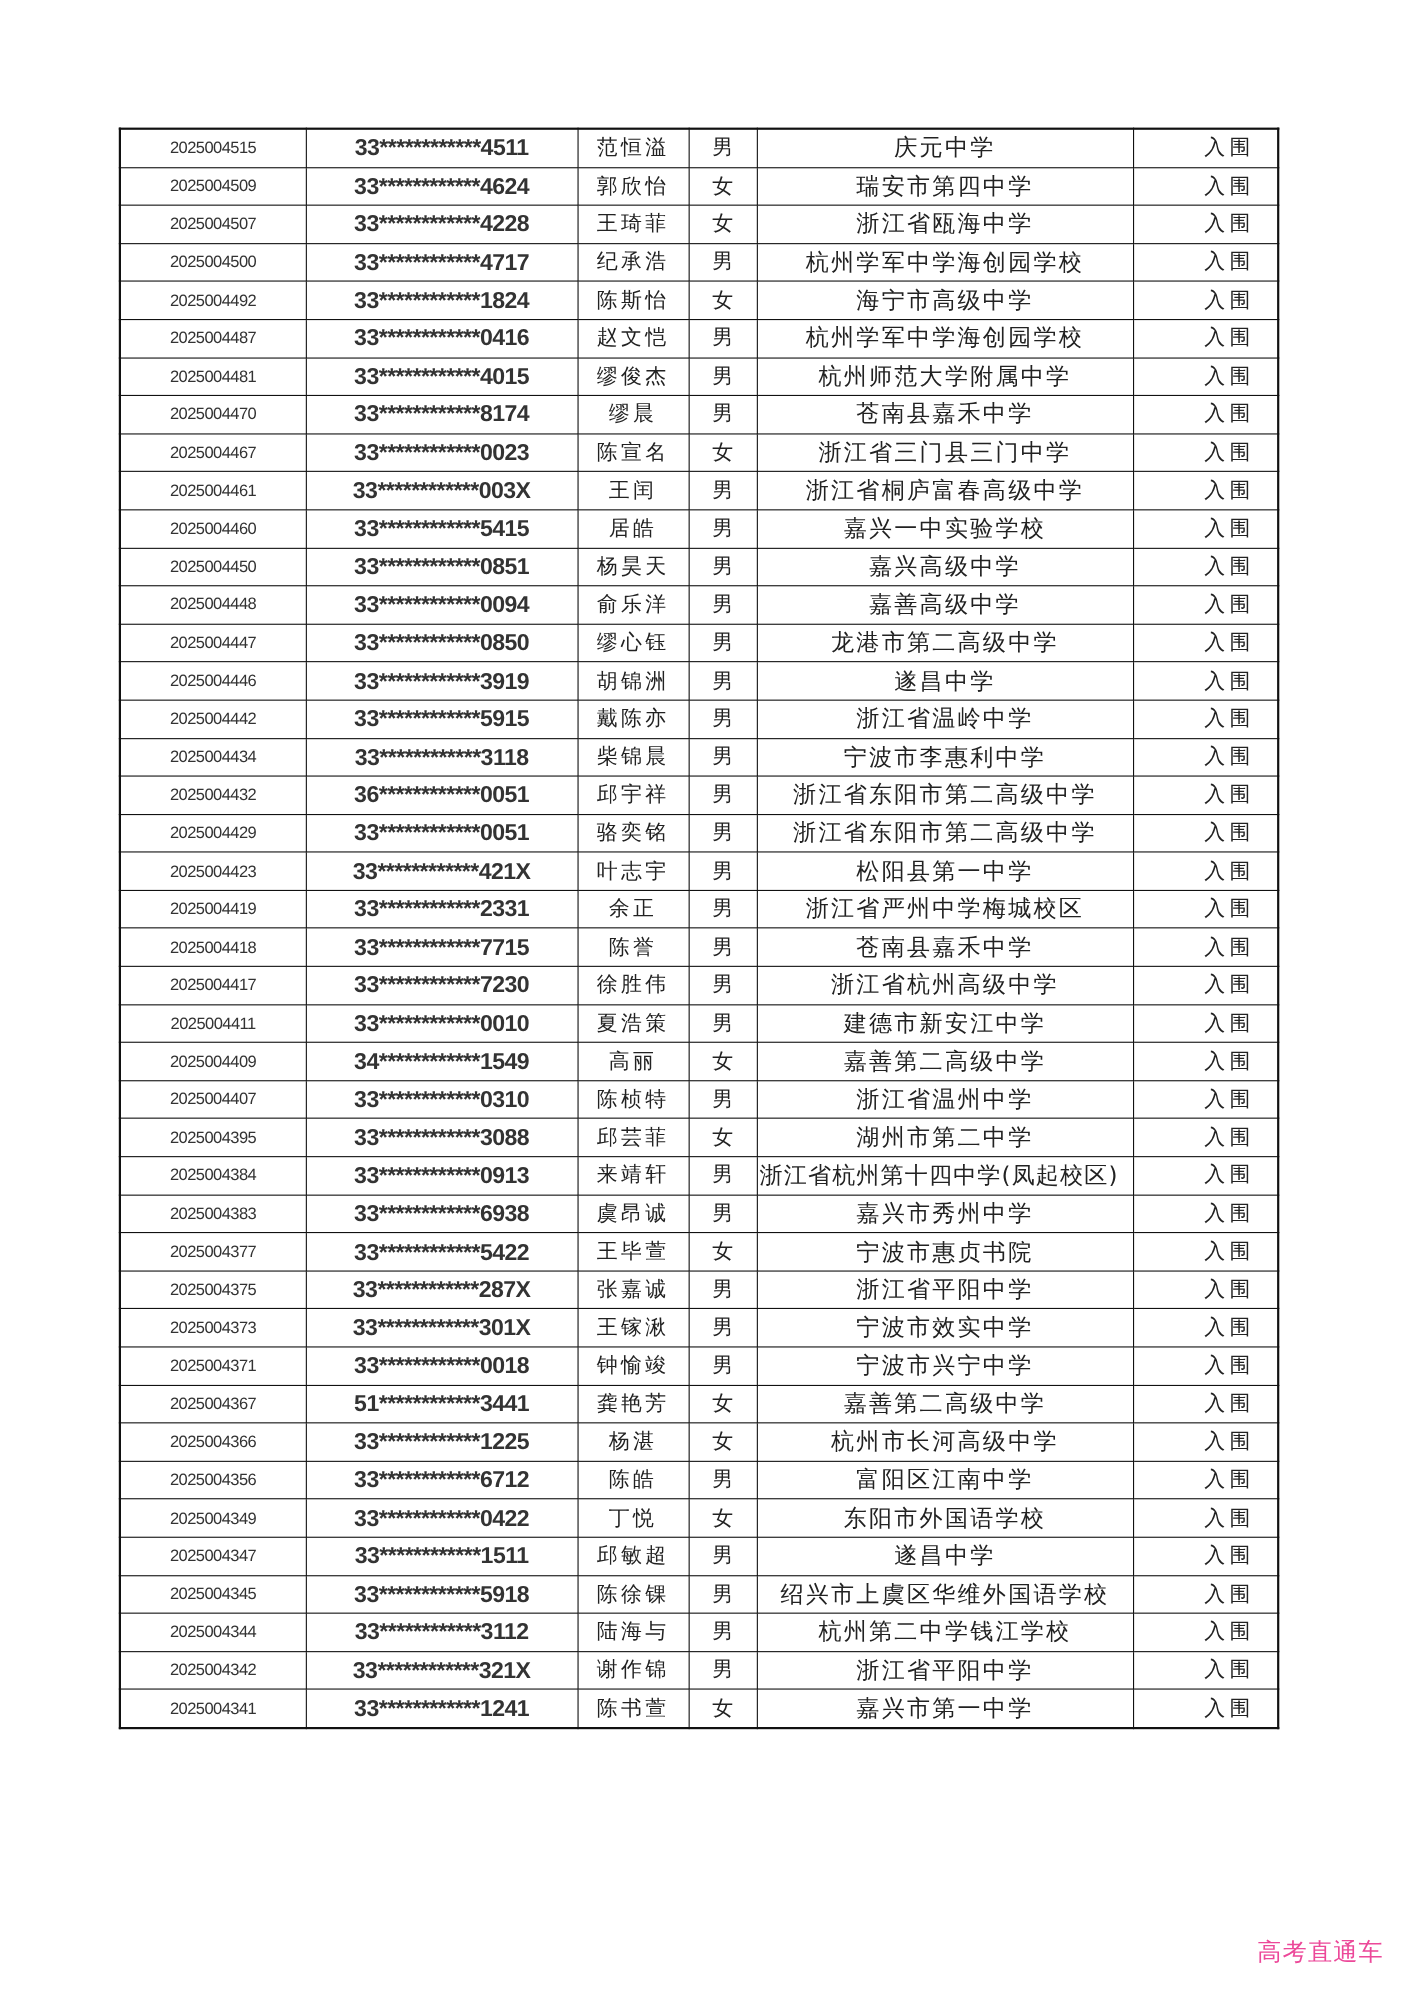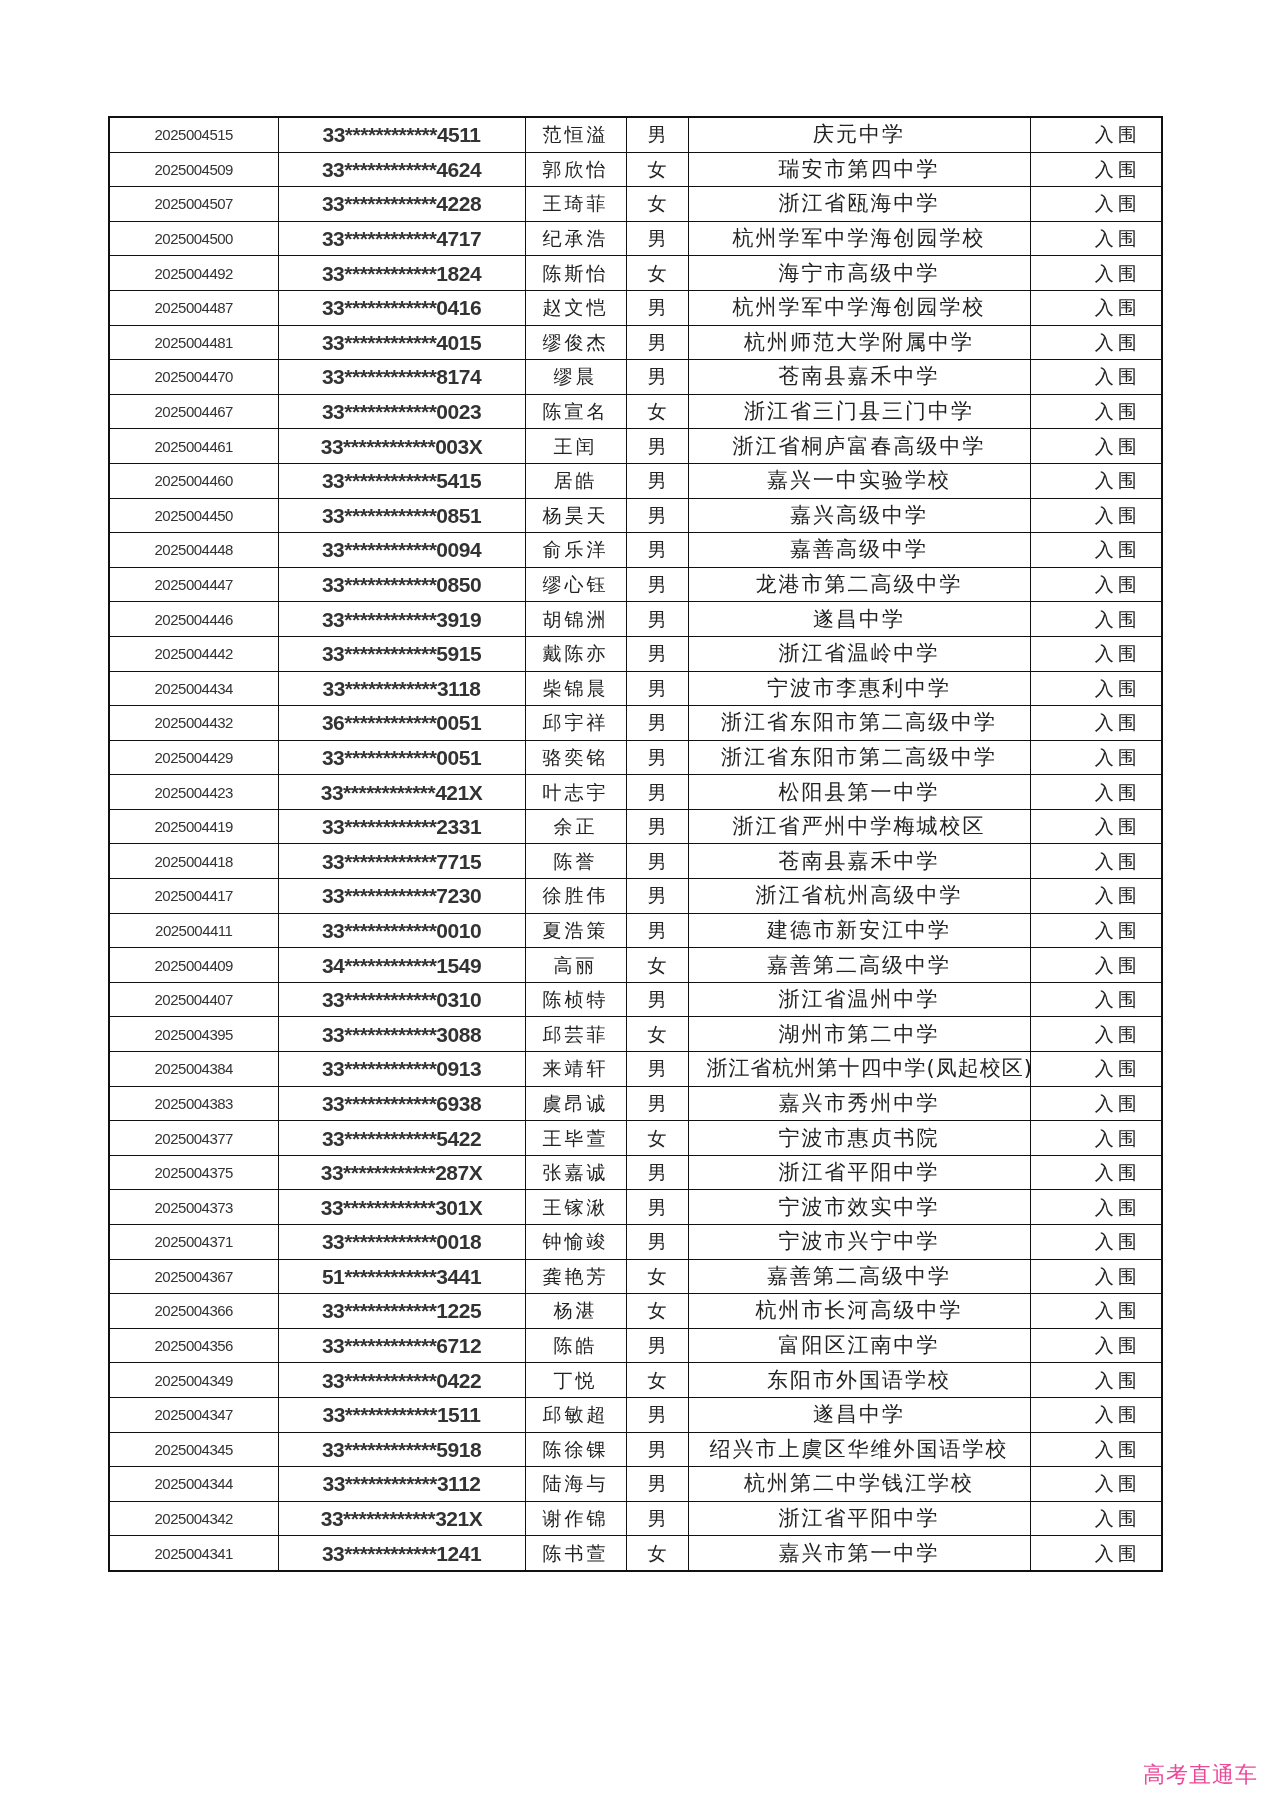--- a/index.html
+++ b/index.html
@@ -7,21 +7,21 @@
          font-family: "DejaVu Sans", "Liberation Sans", sans-serif; color: #222; }
   #roster { position: absolute; left: 108px; top: 116px; border-collapse: collapse;
             table-layout: fixed; width: 1053px; border: 2px solid #111; }
   #roster td { border: 1.5px solid #111; height: 33.6px; padding: 0; text-align: center;
                vertical-align: middle; white-space: nowrap; overflow: hidden;
                font-size: 19px; line-height: 1; }
   #roster td.num { font-family: "Liberation Sans", sans-serif; font-size: 15px; letter-spacing: -0.5px; color: #333; transform-origin: center; }
   #roster td.id { font-family: "Liberation Sans", sans-serif; font-size: 21px; letter-spacing: -0.5px; color: #333; font-weight: bold; }
   #roster td.name { letter-spacing: 3px; font-size: 19px; }
   #roster td.school { letter-spacing: 2px; font-size: 21px; margin-top: 40px; }
-  #roster td.school.overflow { text-align: left; padding-left: 18px; letter-spacing: 1px; }
+  #roster td.school.overflow { text-align: left; padding-left: 2px; letter-spacing: 1px; }
   #roster td.status { letter-spacing: 4px; font-size: 19px; padding-left: 44px; }
   col.c1 { width: 169px; } col.c2 { width: 247px; } col.c3 { width: 101px; }
   col.c4 { width: 62px; } col.c5 { width: 342px; } col.c6 { width: 132px; }
   #watermark { position: absolute; left: 1143px; top: 1760px; font-size: 22px;
                color: #ec4899; letter-spacing: 1px; }
 </style>
 </head>
 <body>
 
 <table id="roster">

